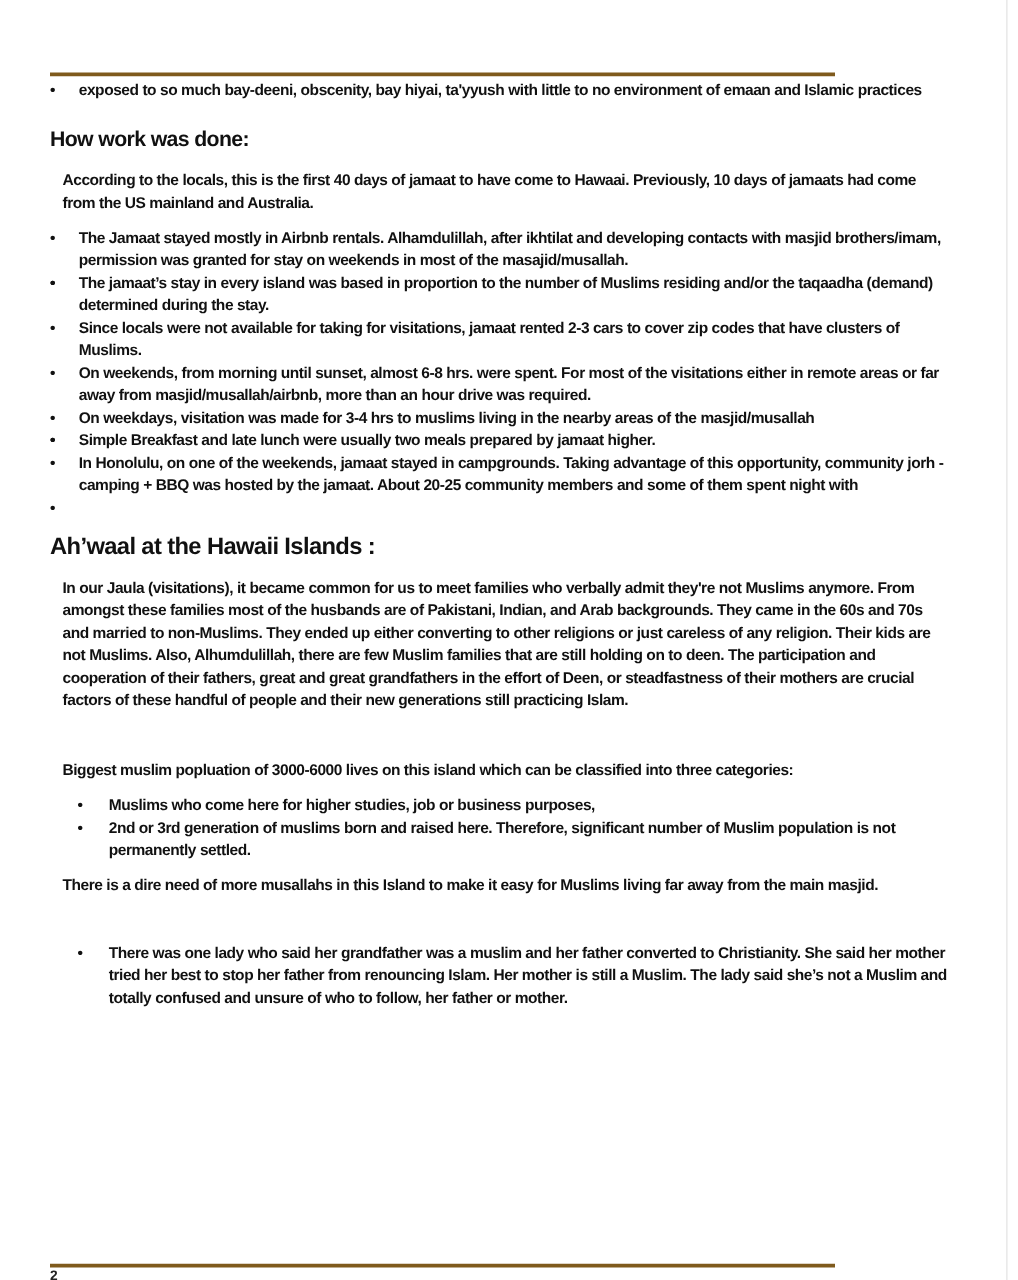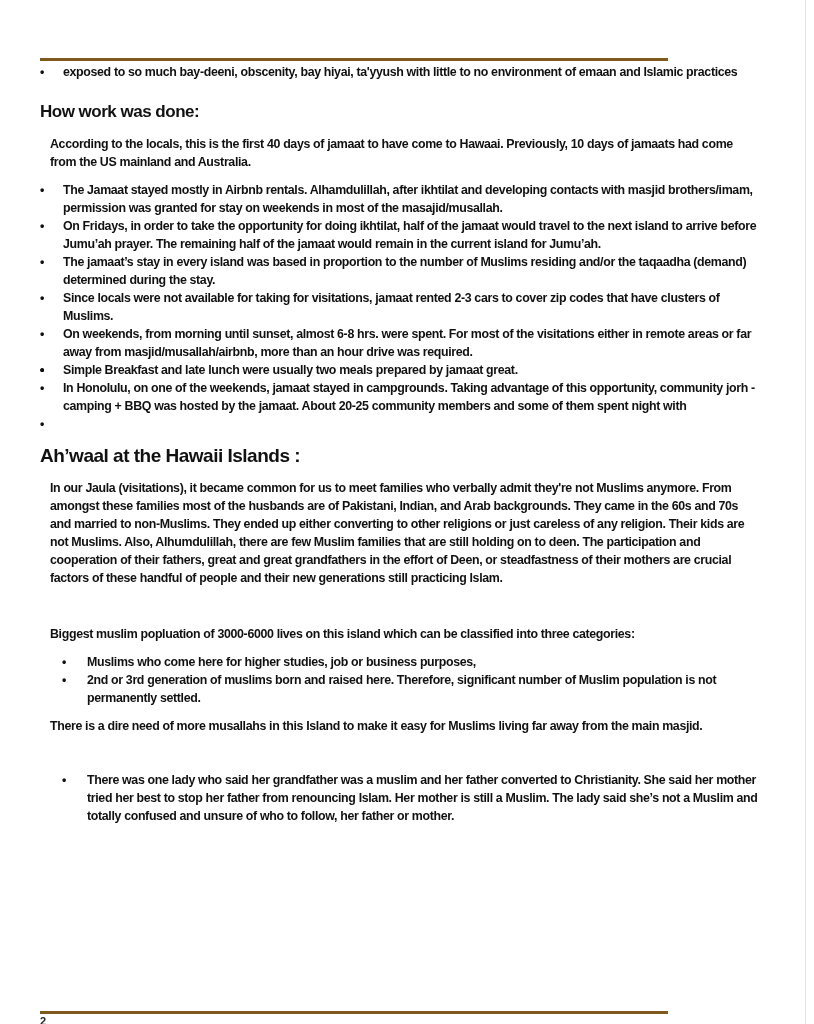--- a/index.html
+++ b/index.html
@@ -45,27 +45,27 @@
 <div class="content">
 
   <ul>
     <li><span class="bullet">•</span><span>exposed to so much bay-deeni, obscenity, bay hiyai, ta'yyush with little to no environment of emaan and Islamic practices</span></li>
   </ul>
 
   <h2 class="h-how">How work was done:</h2>
   <p>According to the locals, this is the first 40 days of jamaat to have come to Hawaai. Previously, 10 days of jamaats had come from the US mainland and Australia.</p>
   <ul>
     <li><span class="bullet">•</span><span>The Jamaat stayed mostly in Airbnb rentals. Alhamdulillah, after ikhtilat and developing contacts with masjid brothers/imam, permission was granted for stay on weekends in most of the masajid/musallah.</span></li>
-    <li><span class="bullet">•</span><span>On Fridays, in order to take the opportunity for doing ikhtilat, half of the jamaat would travel to the next island to arrive before Jumu’ah prayer. The remaining half of the jamaat would remain in the current island for Jumu’ah.</span></li>
+    <li><span class="bullet">•</span></li>
     <li><span class="bullet">•</span><span>The jamaat’s stay in every island was based in proportion to the number of Muslims residing and/or  the taqaadha (demand) determined during the stay.</span></li>
     <li><span class="bullet">•</span><span>Since locals were not available for taking for visitations, jamaat rented 2-3 cars  to cover zip codes that have clusters of Muslims.</span></li>
     <li><span class="bullet">•</span><span>On weekends, from morning until sunset, almost 6-8 hrs. were spent. For most of the visitations either in remote areas or far away from masjid/musallah/airbnb, more than an hour drive was required.</span></li>
+    <li><span class="bullet">•</span><span>On weekdays, visitation was made for 3-4 hrs to muslims living in the nearby areas of the masjid/musallah</span></li>
     <li><span class="bullet">•</span></li>
-    <li><span class="bullet">•</span></li>
-    <li><span class="bullet">•</span><span>Simple Breakfast and late lunch were usually two meals prepared by jamaat great.</span></li>
+    <li><span class="bullet">•</span><span>Simple Breakfast and late lunch were usually two meals prepared by jamaat higher.</span></li>
     <li><span class="bullet">•</span><span>In Honolulu, on one of the weekends, jamaat stayed in campgrounds. Taking advantage of this opportunity, community jorh - camping + BBQ was hosted by the jamaat. About 20-25 community members and some of them spent night with</span></li>
     <li><span class="bullet">•</span></li>
   </ul>
 
   <h2 class="h-ahwaal">Ah’waal at the Hawaii Islands :</h2>
   <p>In our Jaula (visitations), it became common for us to  meet families who verbally  admit they're not Muslims anymore.  From amongst these families most of the husbands are of Pakistani, Indian, and Arab backgrounds. They came in the 60s and 70s and married to non-Muslims. They ended up either converting to other religions or just careless of any religion. Their kids are not Muslims. Also, Alhumdulillah, there are few Muslim families that are still holding on to deen. The participation and cooperation of their fathers, great and great grandfathers in the effort of Deen, or steadfastness of their mothers are crucial factors of these handful of people and their new generations still practicing Islam.</p>
   <div class="gap"></div>
   <p>Biggest muslim popluation of 3000-6000 lives on this island which can be classified into three categories:</p>
   <ul class="nested">
     <li><span class="bullet">•</span><span>Muslims who come here for higher studies, job or business purposes,</span></li>

